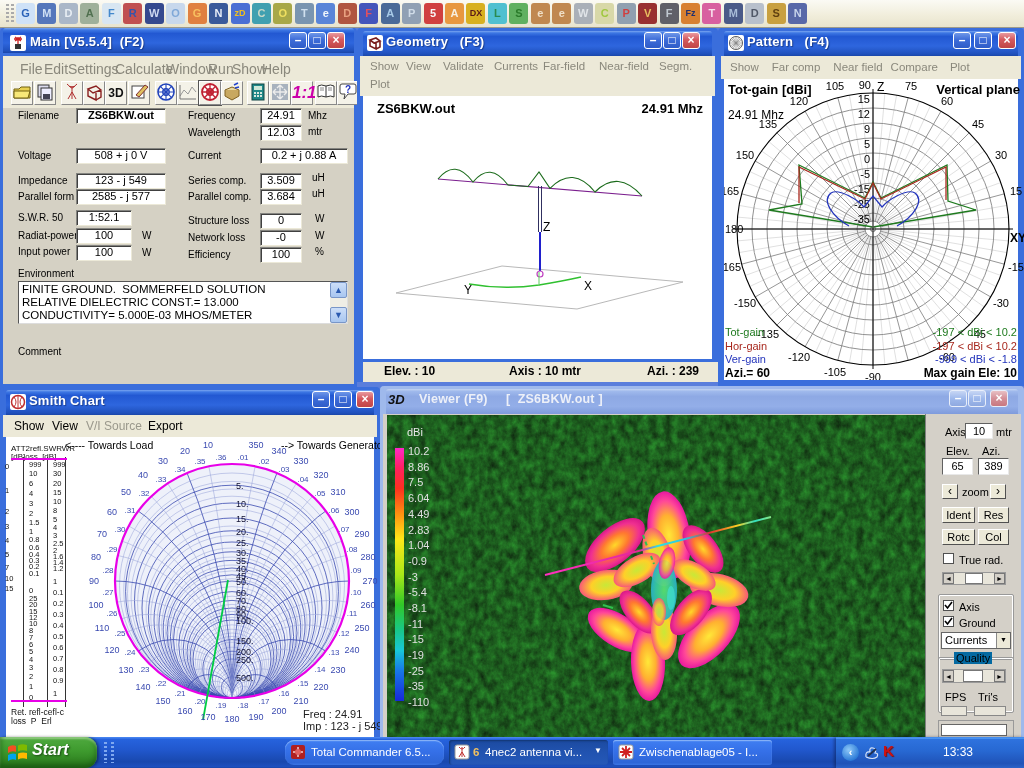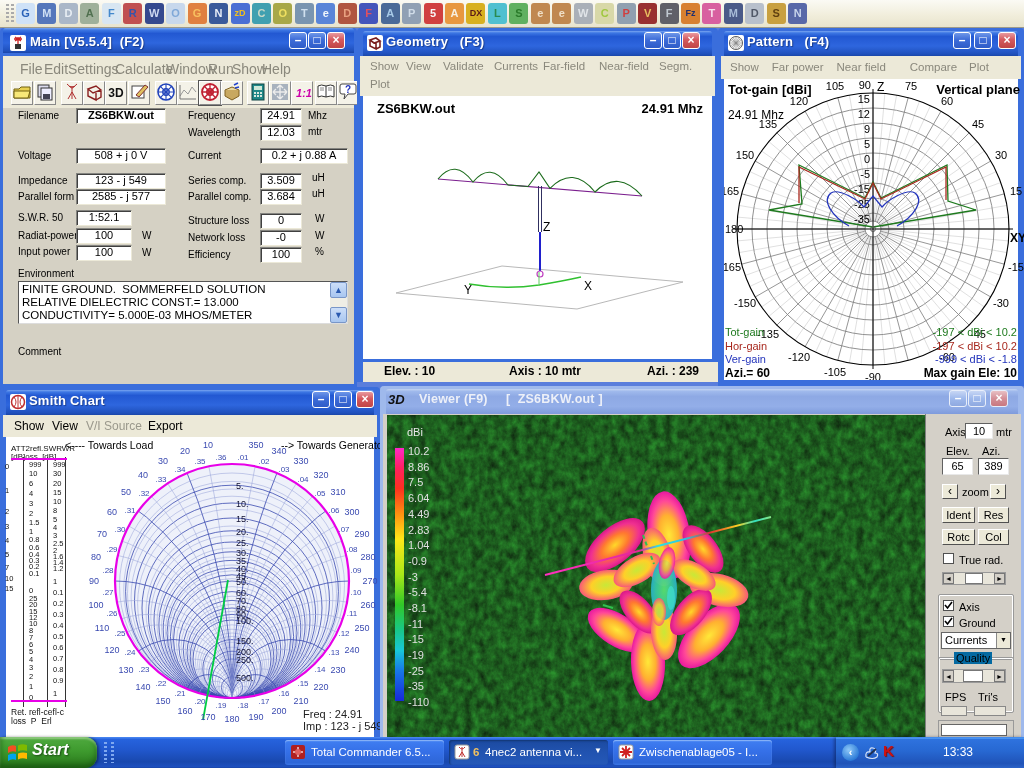--- a/index.html
+++ b/index.html
@@ -161,21 +161,21 @@
           </g>
         </svg>
       </div>
       <div class="abs" style="left:266px;top:2px;width:22px;height:24px;background:#F4F2E8;border:1px solid;border-color:#fff #888 #888 #fff">
         <svg width="20" height="20">
           <rect x="2" y="2" width="16" height="16" fill="#A8B2BE"></rect>
           <path d="M10 3 L10 17 M3 10 L17 10 M10 3 L7 6 M10 3 L13 6 M10 17 L7 14 M10 17 L13 14 M3 10 L6 7 M3 10 L6 13 M17 10 L14 7 M17 10 L14 13" stroke="#ECECEC" stroke-width="1.4" fill="none"></path>
         </svg>
       </div>
       <div class="abs" style="left:288px;top:2px;width:22px;height:24px;background:#F4F2E8;border:1px solid;border-color:#fff #888 #888 #fff">
-        <div style="font-weight:bold;font-style:italic;font-size:11px;text-align:right;line-height:22px;color:#cc00aa">1:1</div>
+        <div style="font-weight:bold;font-style:italic;font-size:17px;text-align:center;line-height:22px;color:#cc00aa">1:1</div>
       </div>
       <div class="abs" style="left:312px;top:2px;width:22px;height:24px;background:#F4F2E8;border:1px solid;border-color:#fff #888 #888 #fff">
         <svg width="20" height="20">
           <path d="M10 4 Q5 2 2 4 L2 15 Q5 13 10 15 Q15 13 18 15 L18 4 Q15 2 10 4 Z" fill="#fff" stroke="#333"></path>
           <path d="M10 4 L10 15" stroke="#333"></path>
           <path d="M4 6 L8 6 M4 8 L8 8 M12 6 L16 6 M12 8 L16 8" stroke="#888"></path>
         </svg>
       </div>
       <div class="abs" style="left:334px;top:2px;width:22px;height:24px;background:#F4F2E8;border:1px solid;border-color:#fff #888 #888 #fff">
         <svg width="20" height="20">
@@ -284,21 +284,21 @@
     <div class="abs" style="left:7px;top:7px;width:16px;height:16px;background:#fff;border-radius:2px">
       <svg width="16" height="16">
         <circle cx="8" cy="8" r="6.5" fill="none" stroke="#555"></circle>
         <path d="M8 1.5 L8 14.5 M1.5 8 L14.5 8 M3 3 L13 13 M13 3 L3 13 M5 2 L11 14 M11 2 L5 14 M2 5 L14 11 M14 5 L2 11" stroke="#888" stroke-width=".7"></path>
       </svg>
     </div>
     <div class="tt">Pattern&nbsp;&nbsp;&nbsp;(F4)</div>
     <div class="wbtn" style="left:232px">–</div>
     <div class="wbtn" style="left:253px">□</div>
     <div class="wbtn cl" style="left:277px">×</div>
-    <div class="menu" style="top:28px;height:23px;line-height:23px;left:0;right:0;font-size:11.5px"><span style="margin-left:9px">Show</span><span style="margin-left:13px">Far power</span><span style="margin-left:13px">Near field</span><span style="margin-left:24px">Compare</span><span style="margin-left:12px">Plot</span></div>
+    <div class="menu" style="top:28px;height:23px;line-height:23px;left:0;right:0;font-size:11.5px"><span style="margin-left:9px">Show</span><span style="margin-left:13px">Far comp</span><span style="margin-left:13px">Near field</span><span style="margin-left:8px">Compare</span><span style="margin-left:12px">Plot</span></div>
     <div class="content" style="top:51px;height:301px"></div>
     <svg class="abs" style="left:3px;top:51px" width="300" height="301" viewBox="721 79 300 301">
       <line x1="878.0" y1="229.0" x2="1006.0" y2="229.0" stroke="#8a8a8a" stroke-width="0.9"></line>
       <line x1="878.0" y1="228.3" x2="1005.5" y2="217.1" stroke="#d2d2d2" stroke-width="0.7"></line>
       <line x1="877.9" y1="227.6" x2="1003.9" y2="205.4" stroke="#d2d2d2" stroke-width="0.7"></line>
       <line x1="877.7" y1="226.9" x2="1001.4" y2="193.8" stroke="#8a8a8a" stroke-width="0.9"></line>
       <line x1="877.5" y1="226.3" x2="997.8" y2="182.5" stroke="#d2d2d2" stroke-width="0.7"></line>
       <line x1="877.3" y1="225.6" x2="993.3" y2="171.5" stroke="#d2d2d2" stroke-width="0.7"></line>
       <line x1="876.9" y1="225.0" x2="987.8" y2="161.0" stroke="#8a8a8a" stroke-width="0.9"></line>
       <line x1="876.6" y1="224.4" x2="981.4" y2="151.0" stroke="#d2d2d2" stroke-width="0.7"></line>
@@ -873,21 +873,21 @@
       <svg class="abs" style="left:7px;top:6px" width="22" height="20" viewBox="0 0 22 20">
         <path d="M1 4 Q5 1 9 3 L9 9 Q5 7 1 10 Z" fill="#F25022"></path>
         <path d="M11 2.5 Q15 0.5 20 2 L20 8 Q15 6.5 11 8.5 Z" fill="#7FBA00"></path>
         <path d="M1 12 Q5 9.5 9 11 L9 17 Q5 15 1 18 Z" fill="#00A4EF"></path>
         <path d="M11 10.5 Q15 9 20 10 L20 16 Q15 14.5 11 16.5 Z" fill="#FFB900"></path>
       </svg>
       <span class="abs" style="left:32px;top:4px;color:#fff;font-size:16px;font-weight:bold;font-style:italic;text-shadow:1px 1px 2px #184A10">Start</span>
     </div>
     <div class="abs" style="left:104px;top:5px;width:3px;height:21px;background:repeating-linear-gradient(180deg,#7FA8F0 0 2px,transparent 2px 4px)"></div>
     <div class="abs" style="left:111px;top:5px;width:3px;height:21px;background:repeating-linear-gradient(180deg,#7FA8F0 0 2px,transparent 2px 4px)"></div>
-    <div class="abs" style="left:285px;top:3px;width:159px;height:25px;border-radius:3px;background:linear-gradient(180deg,#5B94F6 0%,#3E7CF0 8%,#3570E8 45%,#2E66D8 90%,#3A74E4 100%);box-shadow:inset 0 1px 1px #8AB4F8;color:#fff;font-size:11.5px">
+    <div class="abs" style="left:285px;top:3px;width:159px;height:25px;border-radius:9px;background:linear-gradient(180deg,#5B94F6 0%,#3E7CF0 8%,#3570E8 45%,#2E66D8 90%,#3A74E4 100%);box-shadow:inset 0 1px 1px #8AB4F8;color:#fff;font-size:11.5px">
       <span class="abs" style="left:5px;top:4px;width:16px;height:16px">
         <svg width="16" height="16">
           <rect x="1" y="1" width="14" height="14" rx="2" fill="#B02020"></rect>
           <path d="M3 8 L13 8 M8 3 L8 13" stroke="#F0D0D0" stroke-width="1.5"></path>
           <circle cx="8" cy="8" r="3" fill="#E06060"></circle>
         </svg>
       </span>
       <span class="abs" style="left:26px;top:6px;white-space:nowrap;overflow:hidden;max-width:119px;display:inline-block">Total Commander 6.5...</span>
     </div>
     <div class="abs" style="left:449px;top:3px;width:159px;height:25px;border-radius:3px;background:linear-gradient(180deg,#1C4AA0 0%,#2153B0 50%,#2558B8 100%);box-shadow:inset 1px 1px 2px #123670;color:#fff;font-size:11.5px">

